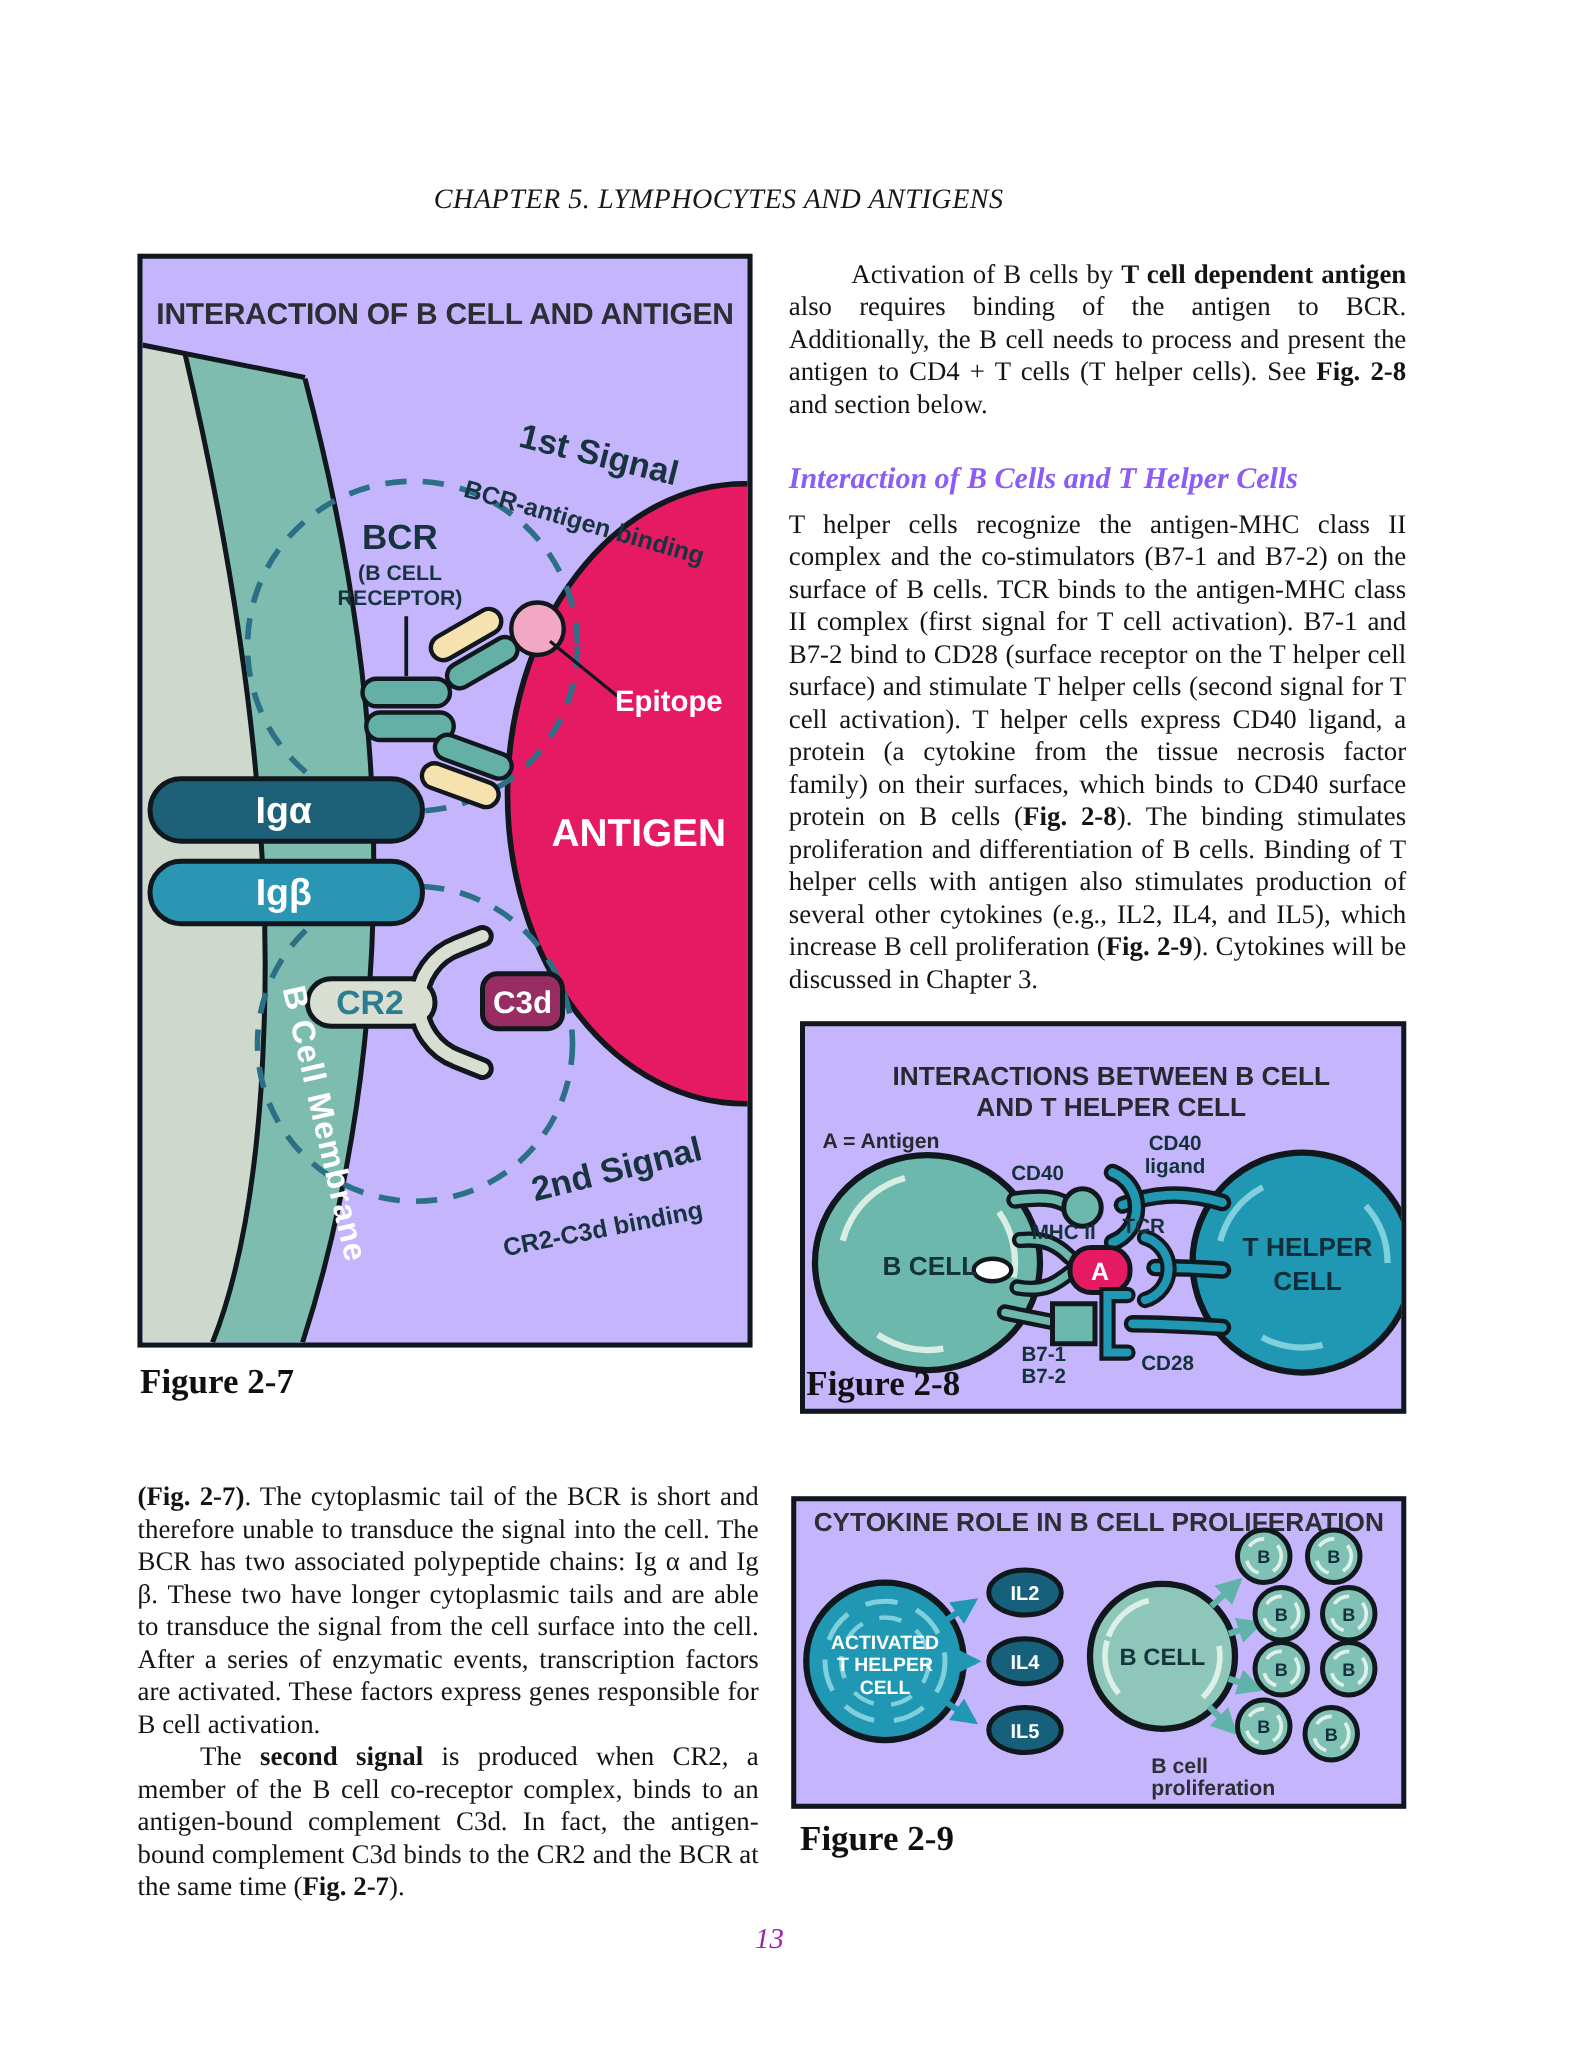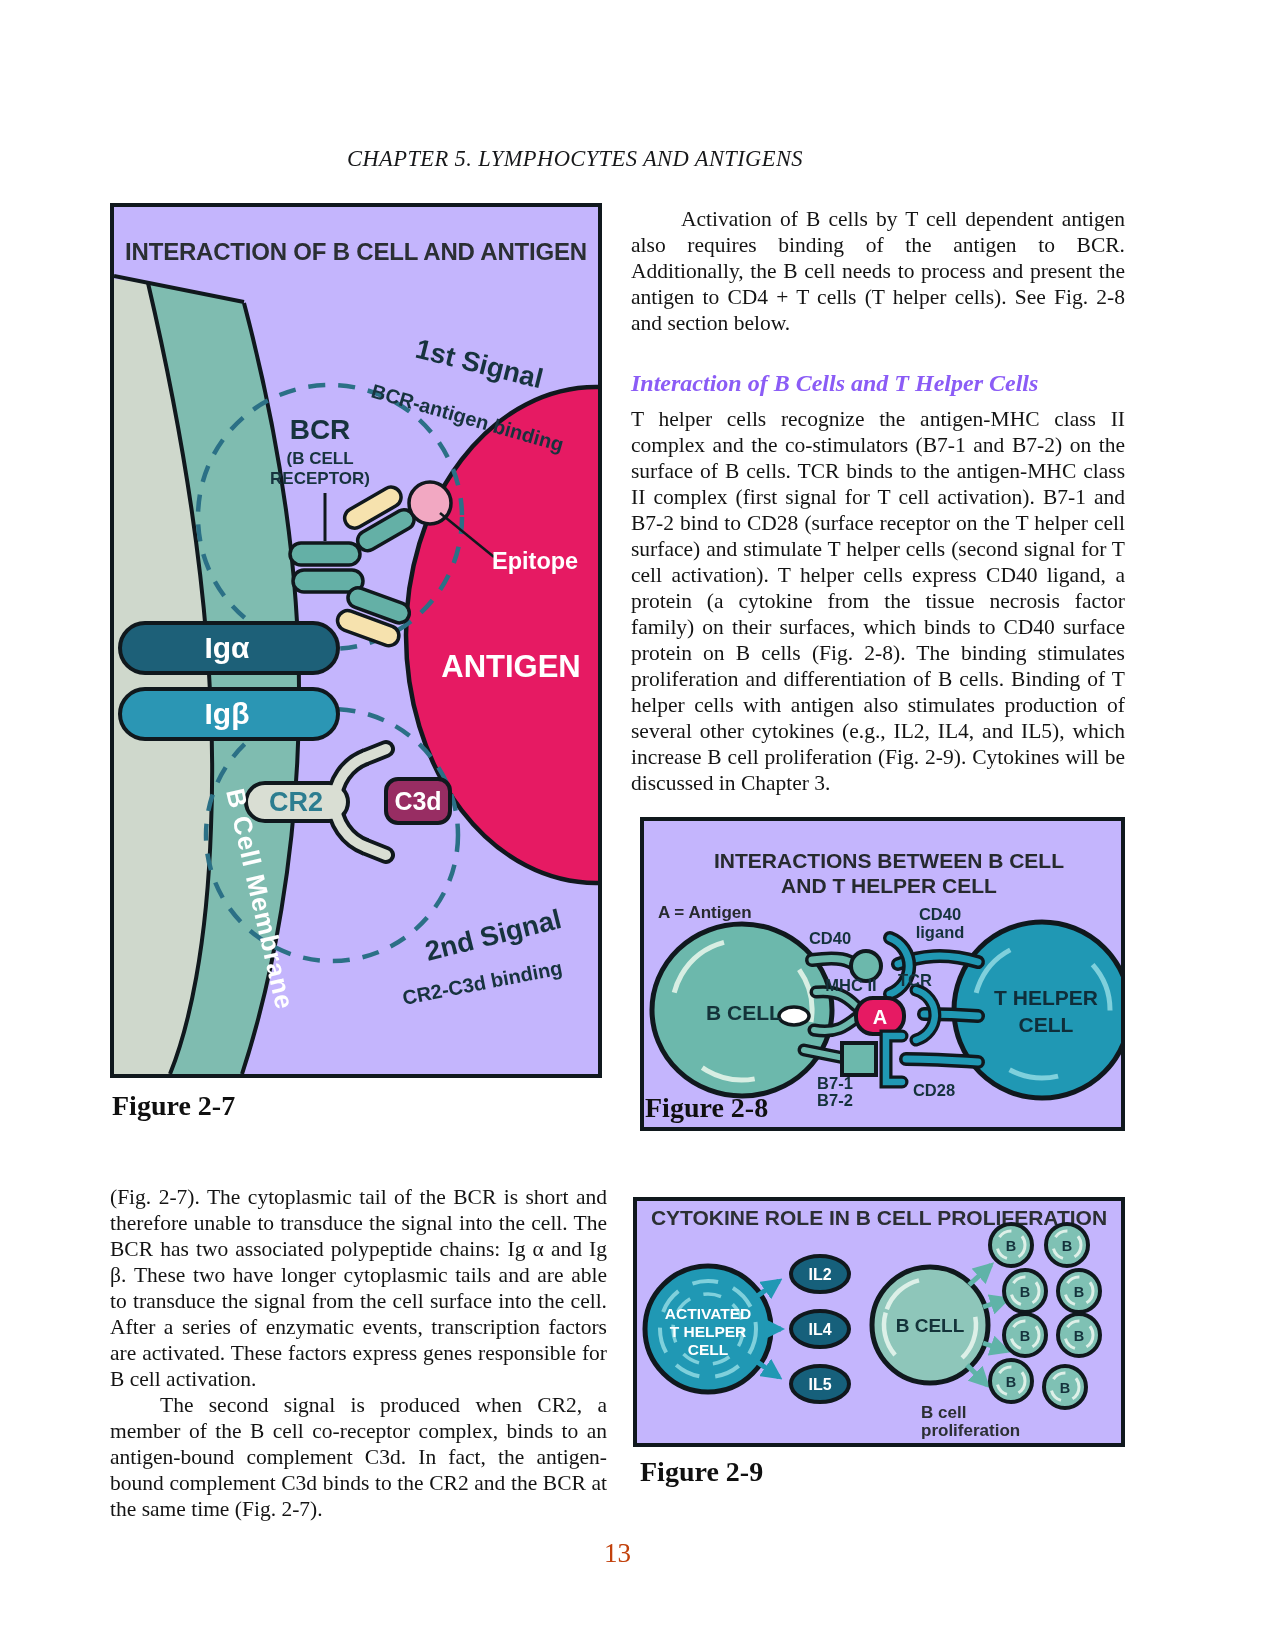--- a/index.html
+++ b/index.html
@@ -30,24 +30,24 @@
     position:absolute; font-weight:bold; font-size:28px; color:#101010;
     font-family:"Liberation Serif", serif;
   }
   .fig-svg { position:absolute; left:0; top:0; width:100%; height:100%; }
   .fig7-title {
     position:absolute; left:0; right:0; top:31px; text-align:center;
     font-family:"Liberation Sans", sans-serif; font-weight:bold; font-size:24px;
     letter-spacing:-0.2px; color:#2b2f33; z-index:2;
   }
   .page-number {
-    position:absolute; left:604px; top:1538px; font-size:27px; color:#c2410c;
+    position:absolute; left:604px; top:1538px; font-style:italic; font-size:23px; color:#a21caf;
   }
   svg text { font-family:"Liberation Sans", sans-serif; font-weight:bold; }
-  b { font-weight:normal; }
+  b { font-weight:bold; }
 </style>
 </head>
 <body>
 
 <div class="page">
 
   <div class="chapter-header">CHAPTER 5.  LYMPHOCYTES AND ANTIGENS</div>
 
   <div class="fig-box" style="left:110px; top:203px; width:492px; height:875px;">
     <div class="fig7-title">INTERACTION OF B CELL AND ANTIGEN</div>

